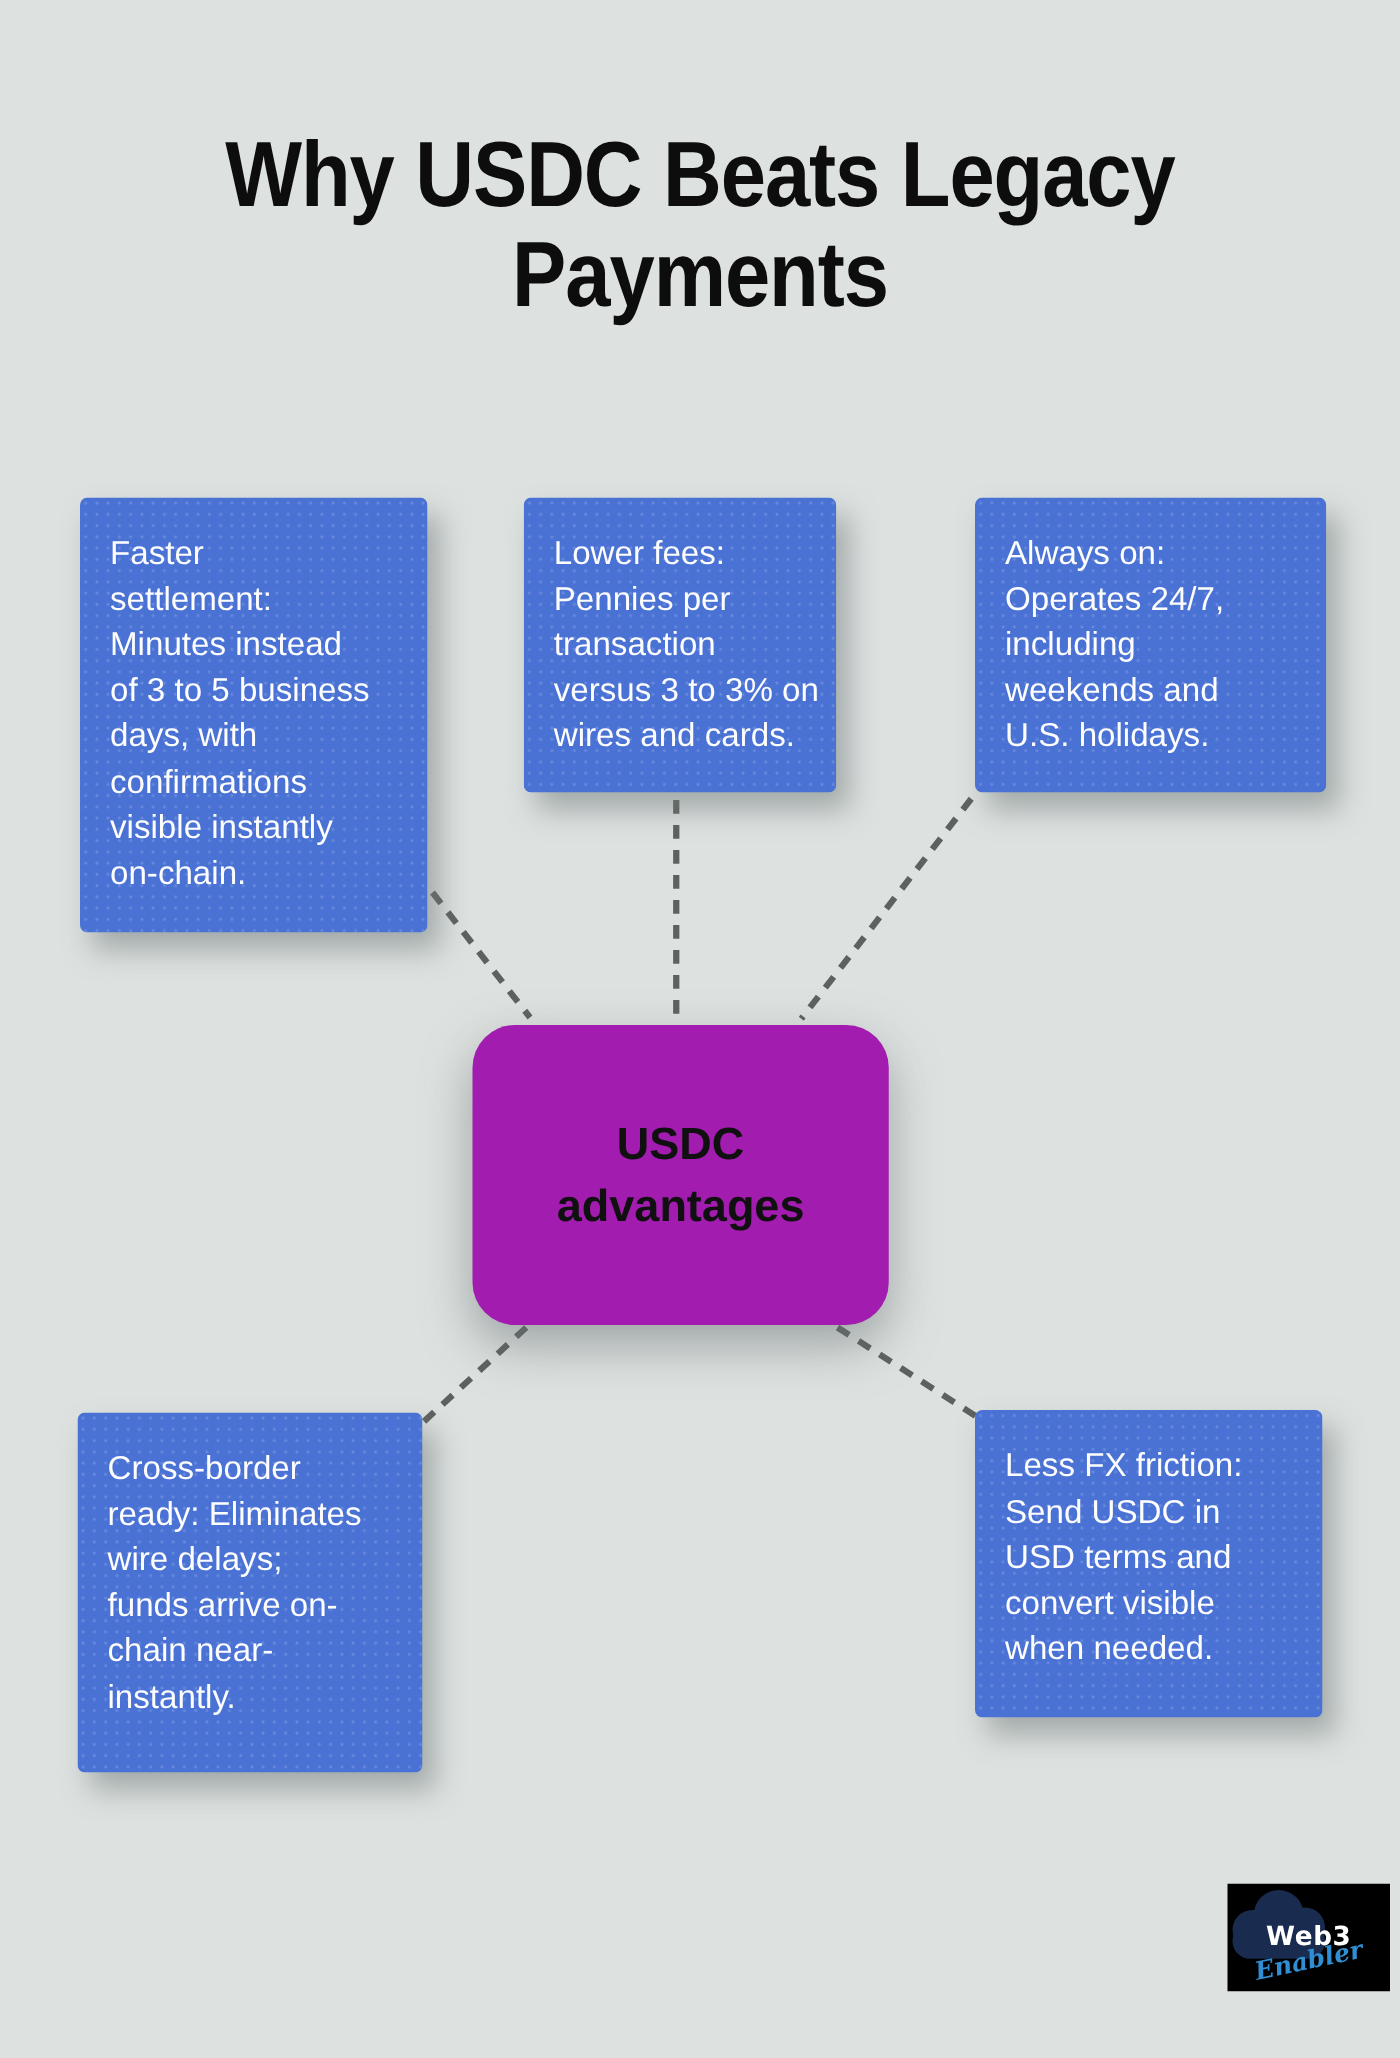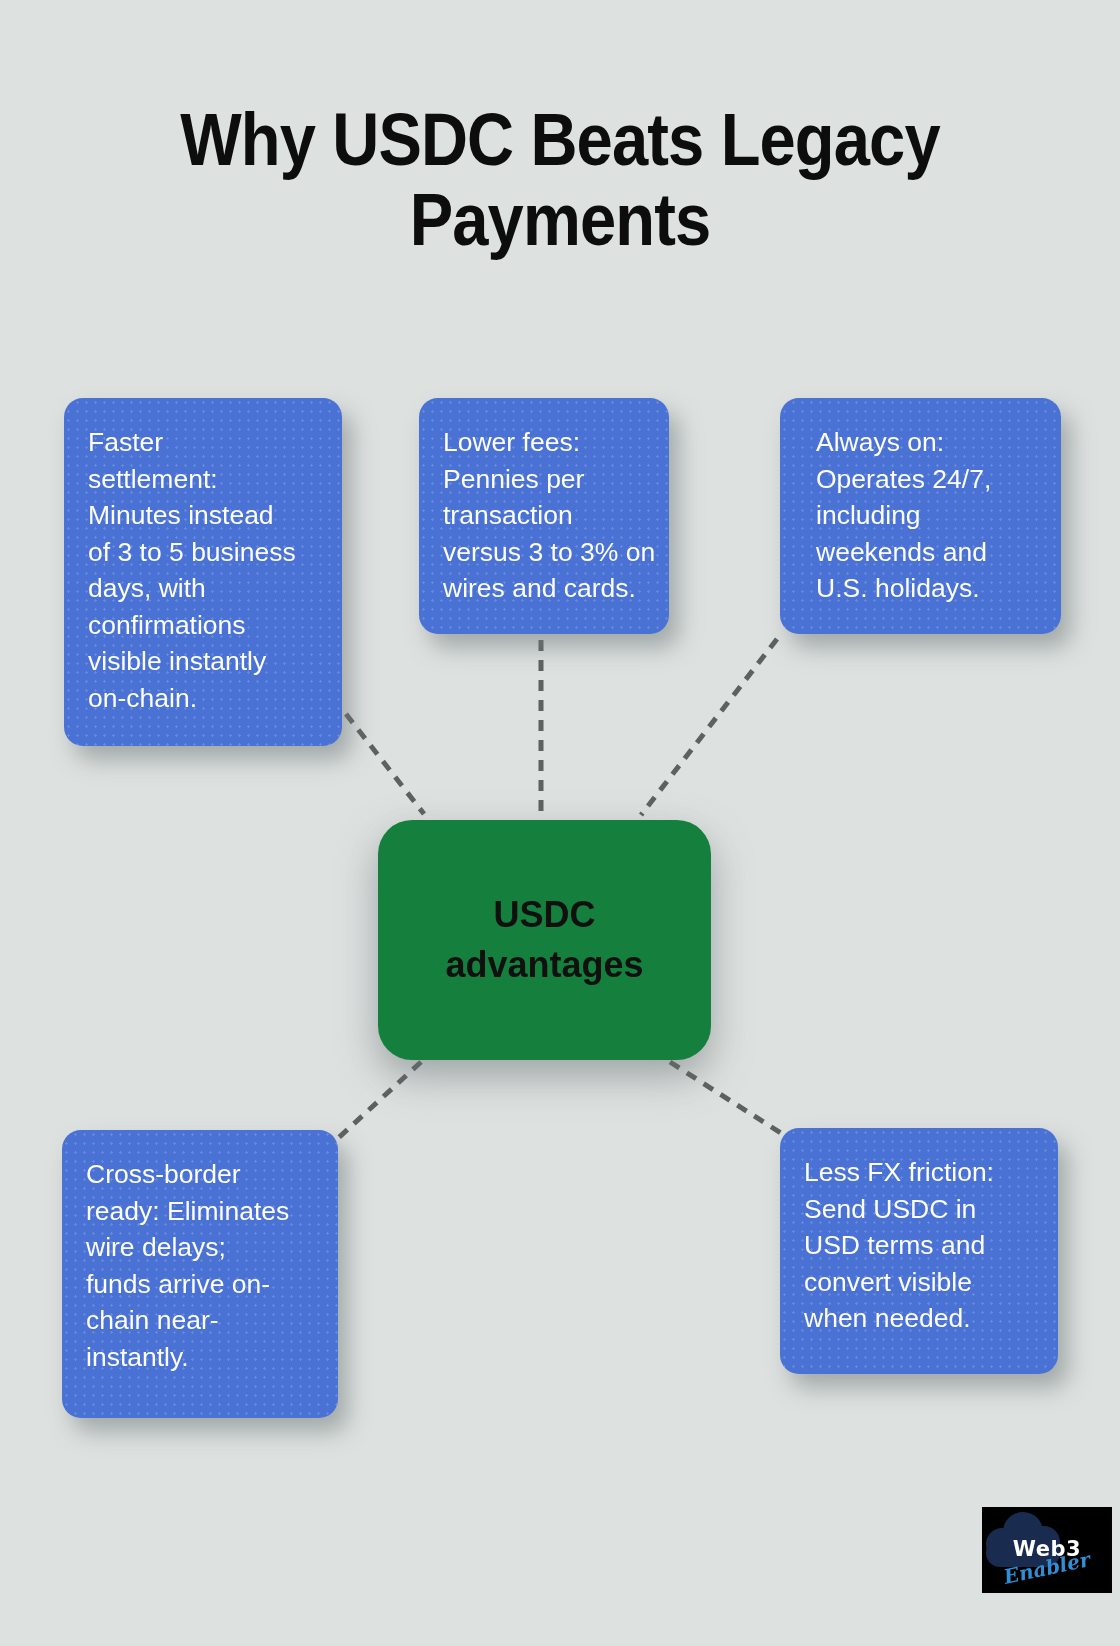--- a/index.html
+++ b/index.html
@@ -30,41 +30,41 @@
     letter-spacing:-1px;
   }
   .connectors{
     position:absolute;top:0;left:0;
   }
   .node{
     position:absolute;
     background-color:#4a72d4;
     background-image:radial-gradient(circle, rgba(255,255,255,0.16) 1.1px, transparent 1.3px);
     background-size:9px 9px;
-    border-radius:19px;
+    border-radius:6px;
     box-shadow:10px 14px 22px rgba(115,125,124,0.55);
     box-sizing:border-box;
     color:#fdfdfd;
   }
   .node p{
     margin:0;
     padding:26px 12px 24px 24px;
     font-size:26.5px;
     line-height:36.5px;
     white-space:pre;
   }
   .node-tl{left:64px;top:398px;width:278px;height:348px;}
   .node-tm{left:419px;top:398px;width:250px;height:236px;}
-  .node-tr{left:780px;top:398px;width:281px;height:236px;padding-left:12px;}
+  .node-tr{left:780px;top:398px;width:281px;height:236px;}
   .node-bl{left:62px;top:1130px;width:276px;height:288px;}
   .node-br{left:780px;top:1128px;width:278px;height:246px;}
   .center-node{
     position:absolute;
     left:378px;top:820px;width:333px;height:240px;
-    background:#15803d;
+    background:#a21caf;
     border-radius:34px;
     box-shadow:0 16px 38px rgba(105,115,115,0.55);
     display:flex;align-items:center;justify-content:center;
   }
   .center-node p{
     margin:0;
     font-size:36px;
     font-weight:bold;
     line-height:50px;
     color:#101010;

